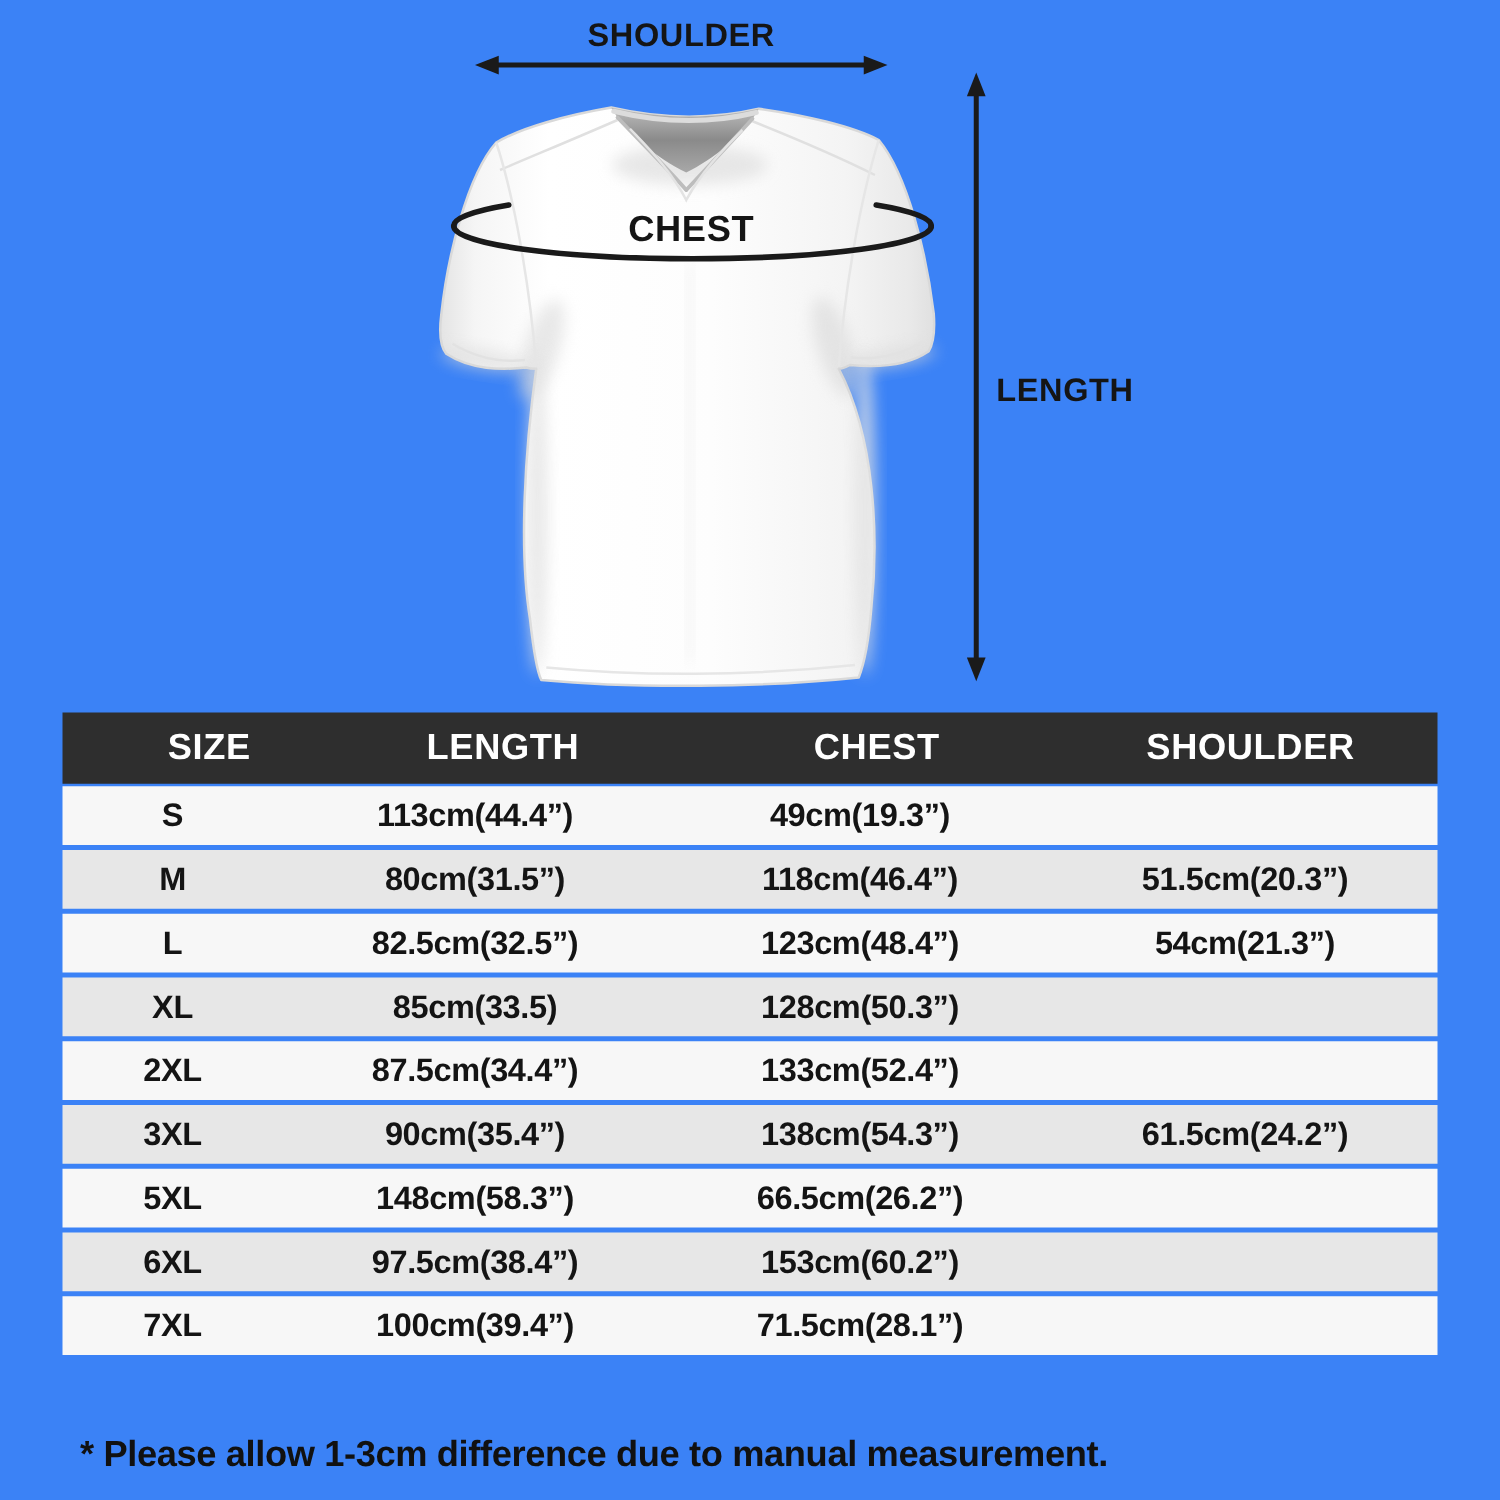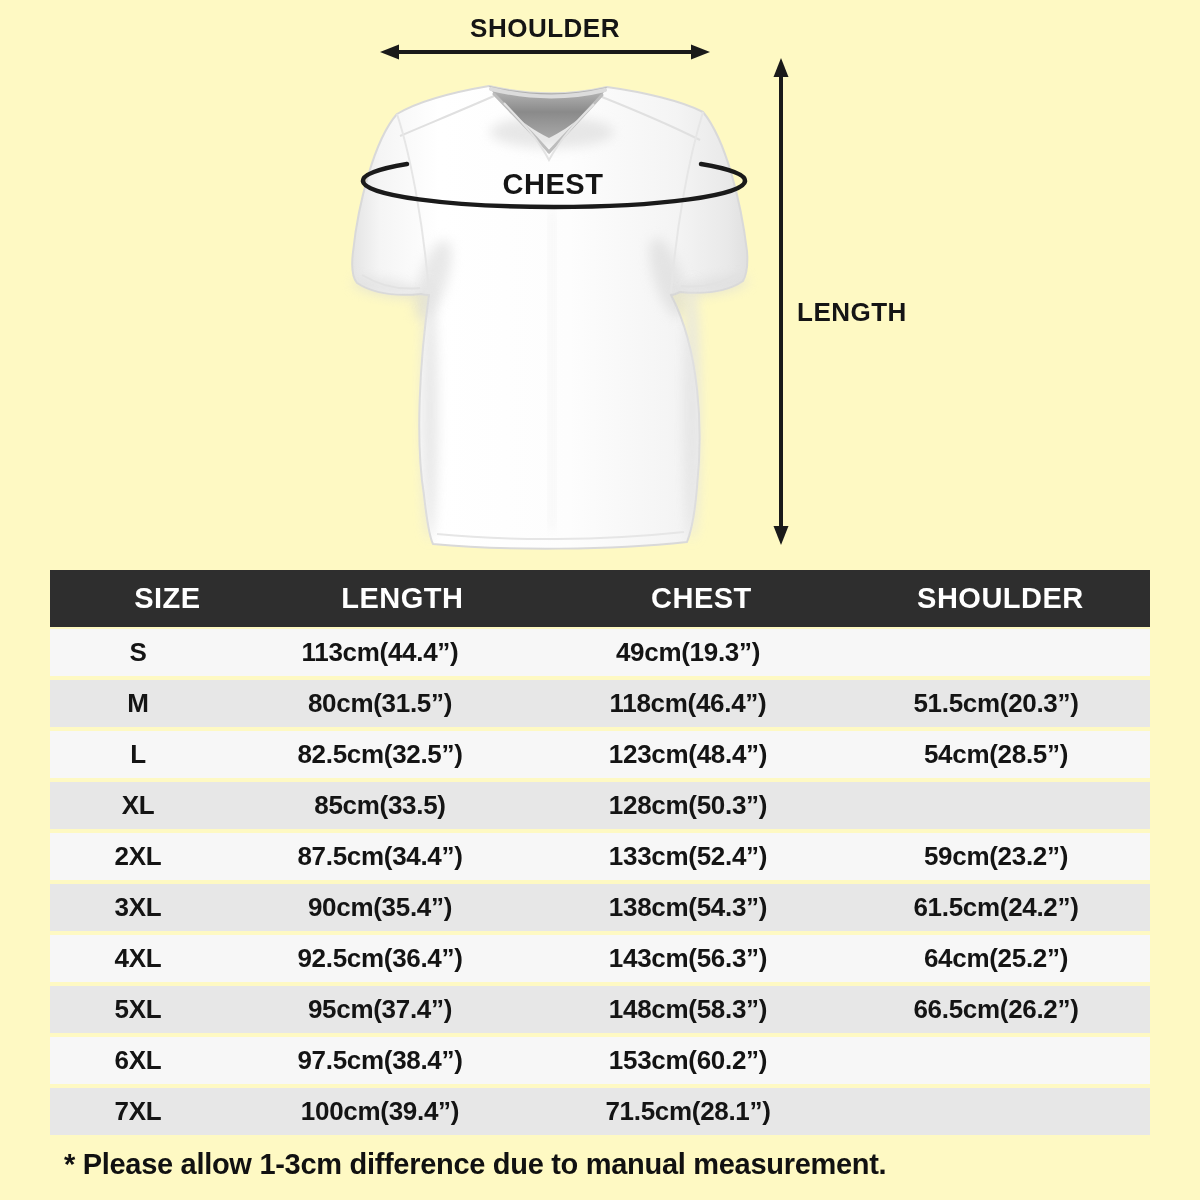--- a/index.html
+++ b/index.html
@@ -1,20 +1,20 @@
 <!DOCTYPE html>
 <html><head>
 <meta charset="utf-8">
 <style>
   * { margin:0; padding:0; box-sizing:border-box; }
   html,body { background:#ffffff; }
   .page {
     position:relative;
     width:1200px; height:1200px;
-    background:#fef9c3;
+    background:#3b82f6;
     font-family:"Liberation Sans", sans-serif;
     overflow:hidden;
   }
   
   .diagram { position:absolute; left:0; top:0; width:1200px; height:565px; }
   .diagram svg { position:absolute; left:0; top:0; }
   .measure-label {
     position:absolute;
     font-weight:700;
     color:#151515;
@@ -167,48 +167,40 @@
       <div class="t-row">
         <div class="cell col-size">M</div>
         <div class="cell col-length">80cm(31.5”)</div>
         <div class="cell col-chest">118cm(46.4”)</div>
         <div class="cell col-shoulder">51.5cm(20.3”)</div>
       </div>
       <div class="t-row">
         <div class="cell col-size">L</div>
         <div class="cell col-length">82.5cm(32.5”)</div>
         <div class="cell col-chest">123cm(48.4”)</div>
-        <div class="cell col-shoulder">54cm(28.5”)</div>
+        <div class="cell col-shoulder">54cm(21.3”)</div>
       </div>
       <div class="t-row">
         <div class="cell col-size">XL</div>
         <div class="cell col-length">85cm(33.5)</div>
         <div class="cell col-chest">128cm(50.3”)</div>
       </div>
       <div class="t-row">
         <div class="cell col-size">2XL</div>
         <div class="cell col-length">87.5cm(34.4”)</div>
         <div class="cell col-chest">133cm(52.4”)</div>
-        <div class="cell col-shoulder">59cm(23.2”)</div>
       </div>
       <div class="t-row">
         <div class="cell col-size">3XL</div>
         <div class="cell col-length">90cm(35.4”)</div>
         <div class="cell col-chest">138cm(54.3”)</div>
         <div class="cell col-shoulder">61.5cm(24.2”)</div>
       </div>
       <div class="t-row">
-        <div class="cell col-size">4XL</div>
-        <div class="cell col-length">92.5cm(36.4”)</div>
-        <div class="cell col-chest">143cm(56.3”)</div>
-        <div class="cell col-shoulder">64cm(25.2”)</div>
-      </div>
-      <div class="t-row">
         <div class="cell col-size">5XL</div>
-        <div class="cell col-length">95cm(37.4”)</div>
         <div class="cell col-chest">148cm(58.3”)</div>
         <div class="cell col-shoulder">66.5cm(26.2”)</div>
       </div>
       <div class="t-row">
         <div class="cell col-size">6XL</div>
         <div class="cell col-length">97.5cm(38.4”)</div>
         <div class="cell col-chest">153cm(60.2”)</div>
       </div>
       <div class="t-row">
         <div class="cell col-size">7XL</div>

